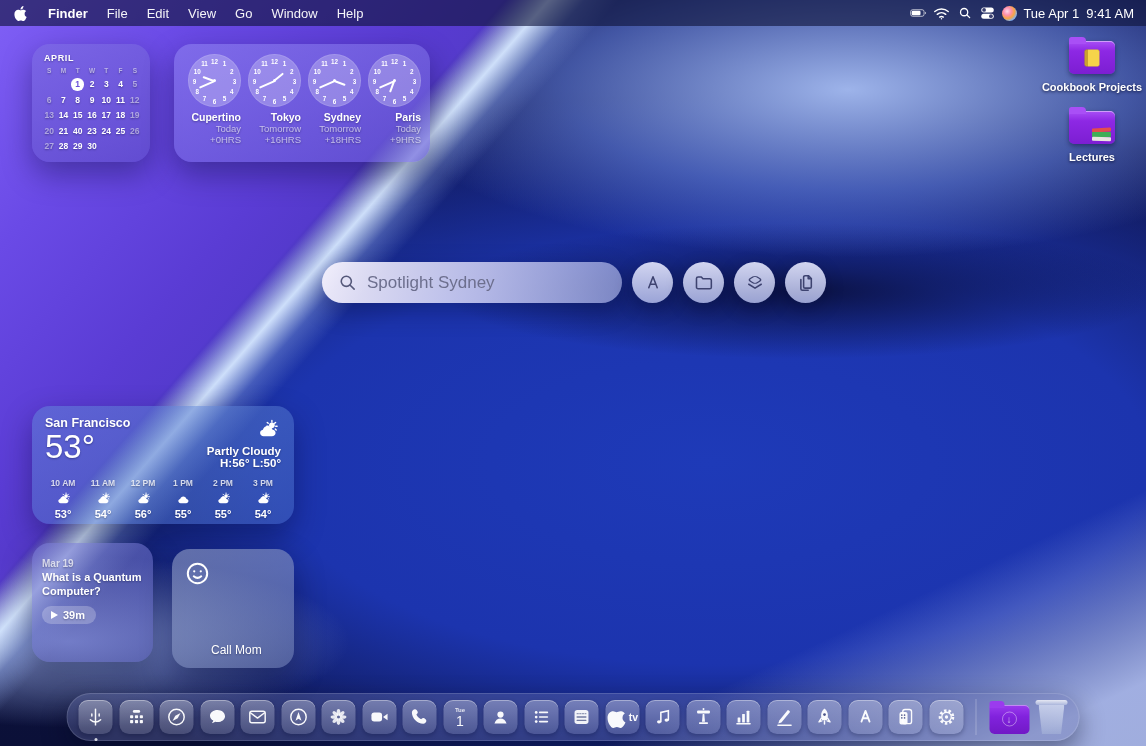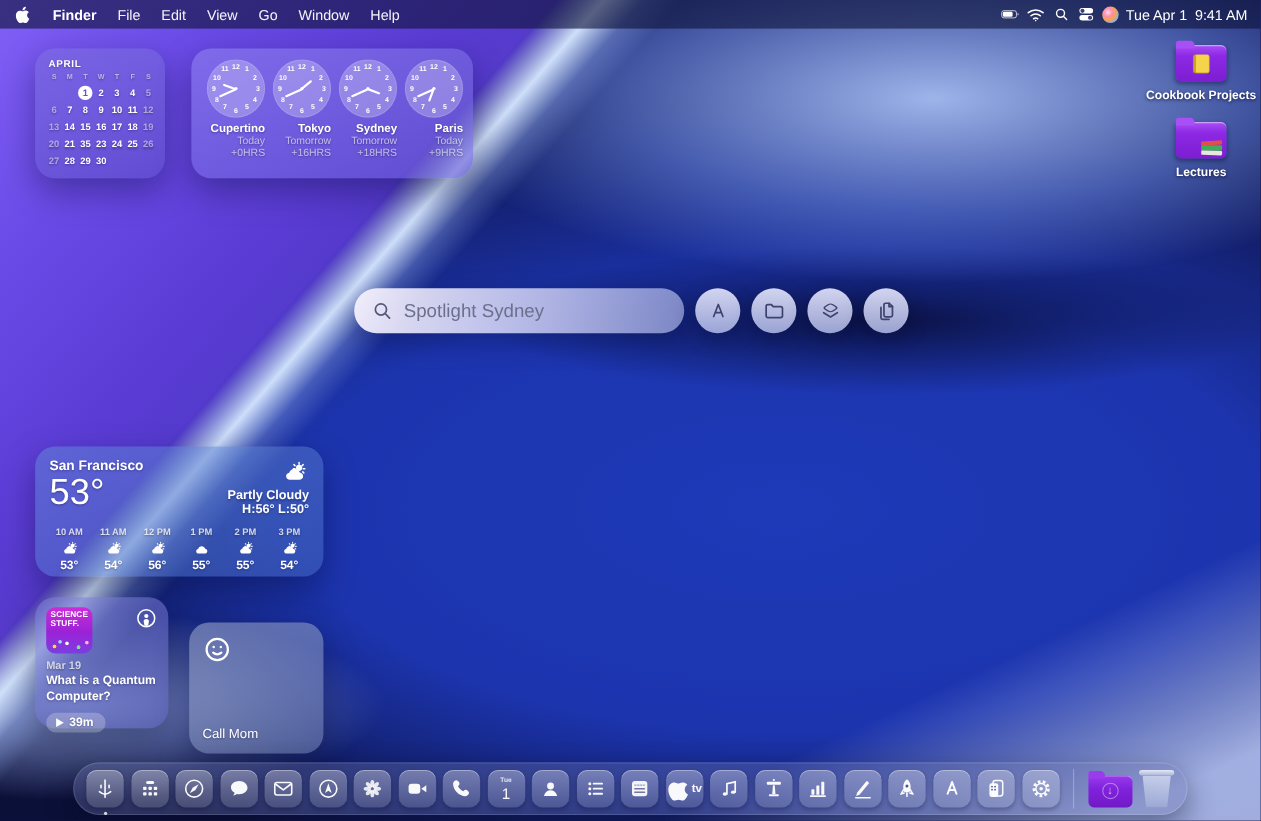--- a/index.html
+++ b/index.html
@@ -94,23 +94,23 @@
                 radial-gradient(circle at 30% 25%, #9fd4ff 0 1.2px, transparent 2px); }
   .pod-appicon { margin-left:auto; }
   .pod-date { font-size:10px; font-weight:bold; color:rgba(255,255,255,.72); margin-top:6px; }
   .pod-title { font-size:11px; font-weight:600; line-height:1.25; margin-top:2px; }
   .pod-play { display:inline-flex; align-items:center; gap:5px; margin-top:7px;
     background:rgba(255,255,255,.24); border-radius:12px; padding:3px 11px 3px 9px;
     font-size:11px; font-weight:bold; }
   .pod-play .tri { width:0; height:0; border-left:7px solid #fff; border-top:4.5px solid transparent; border-bottom:4.5px solid transparent; }
 
   
-  .w-mom { left:172px; top:566px; width:122px; height:119px; padding:11px 12px;
+  .w-mom { left:172px; top:549px; width:122px; height:119px; padding:11px 12px;
     background:linear-gradient(160deg, rgba(148,160,198,.6), rgba(116,130,176,.55));
-    display:flex; flex-direction:column; }
+    display:flex; }
   .mom-label { margin-top:auto; font-size:12px; }
 
   
   .desk-icons { position:absolute; right:2px; top:36px; width:104px; display:flex; flex-direction:column; gap:13px; align-items:center; }
   .dicon { display:flex; flex-direction:column; align-items:center; width:104px; }
   .folder { position:relative; width:46px; height:33px; border-radius:3px 5px 5px 5px;
     background:linear-gradient(180deg,#a94ff6 0%, #8d28e4 30%, #7c1ed2 100%);
     box-shadow:inset 0 1px 0 rgba(255,255,255,.45), 0 2px 5px rgba(5,8,40,.45); margin-top:5px;}
   .folder::before { content:""; position:absolute; top:-4px; left:0; width:17px; height:7px;
     border-radius:2.5px 4px 0 0; background:#a94ff6; }
@@ -249,21 +249,21 @@
       <span class="d wkend"><span>12</span></span>
       <span class="d wkend"><span>13</span></span>
       <span class="d"><span>14</span></span>
       <span class="d"><span>15</span></span>
       <span class="d"><span>16</span></span>
       <span class="d"><span>17</span></span>
       <span class="d"><span>18</span></span>
       <span class="d wkend"><span>19</span></span>
       <span class="d wkend"><span>20</span></span>
       <span class="d"><span>21</span></span>
-      <span class="d"><span>35</span></span>
+      <span class="d"><span>40</span></span>
       <span class="d"><span>23</span></span>
       <span class="d"><span>24</span></span>
       <span class="d"><span>25</span></span>
       <span class="d wkend"><span>26</span></span>
       <span class="d wkend"><span>27</span></span>
       <span class="d"><span>28</span></span>
       <span class="d"><span>29</span></span>
       <span class="d"><span>30</span></span>
       <span class="d"></span>
       <span class="d"></span>
@@ -510,33 +510,20 @@
             </g>
             <path d="M7 17.6h8.6c1.9 0 3.4-1.3 3.4-3 0-1.5-1.2-2.8-2.8-3-.5-1.9-2.3-3.3-4.4-3.3-2.2 0-4 1.4-4.5 3.4-1.5.3-2.6 1.5-2.6 2.9 0 1.7 1.4 3 3.3 3z" fill="#fff"></path>
           </svg>
         </span>
      <span class="tmp">54°</span>
       </div>
     </div>
 </div>
 
 <div class="widget w-pod">
-  <div class="pod-top">
-    <div class="art">
-      <span>SCIENCE<br>STUFF.</span>
-      <span class="doodles"></span>
-    </div>
-    <span class="pod-appicon">
-      <svg width="20" height="20" viewBox="0 0 24 24" fill="#fff">
-          <circle cx="12" cy="12" r="9.2" fill="none" stroke="#fff" stroke-width="1.7"></circle>
-          <circle cx="12" cy="9.6" r="2.3"></circle>
-          <path d="M12 13c-1.9 0-3.1 1.2-2.8 2.9l.6 3.3c.1.7 1 1.2 2.2 1.2s2.1-.5 2.2-1.2l.6-3.3c.3-1.7-.9-2.9-2.8-2.9z"></path>
-        </svg>
-    </span>
-  </div>
   <div class="pod-date">Mar 19</div>
   <div class="pod-title">What is a Quantum Computer?</div>
   <div class="pod-play">
     <span class="tri"></span>
     <span>39m</span>
   </div>
 </div>
 
 <div class="widget w-mom">
   <svg width="27" height="27" viewBox="0 0 24 24" fill="none" stroke="#fff" stroke-width="1.8" stroke-linecap="round">

